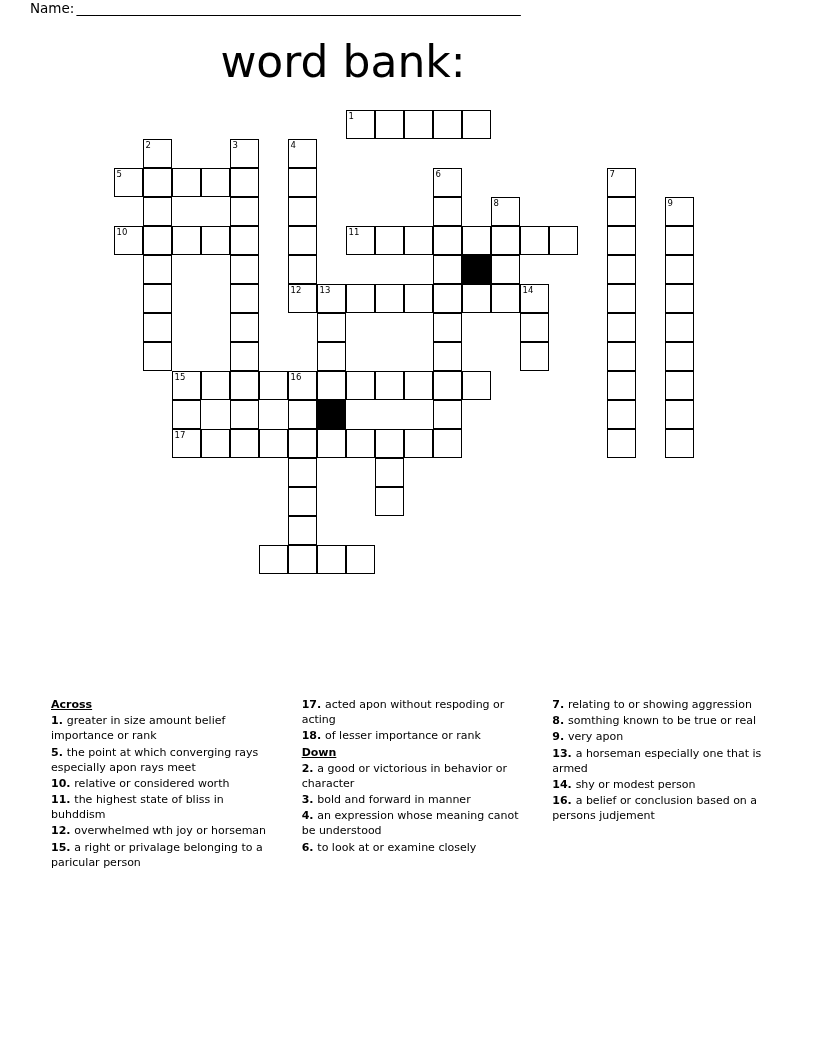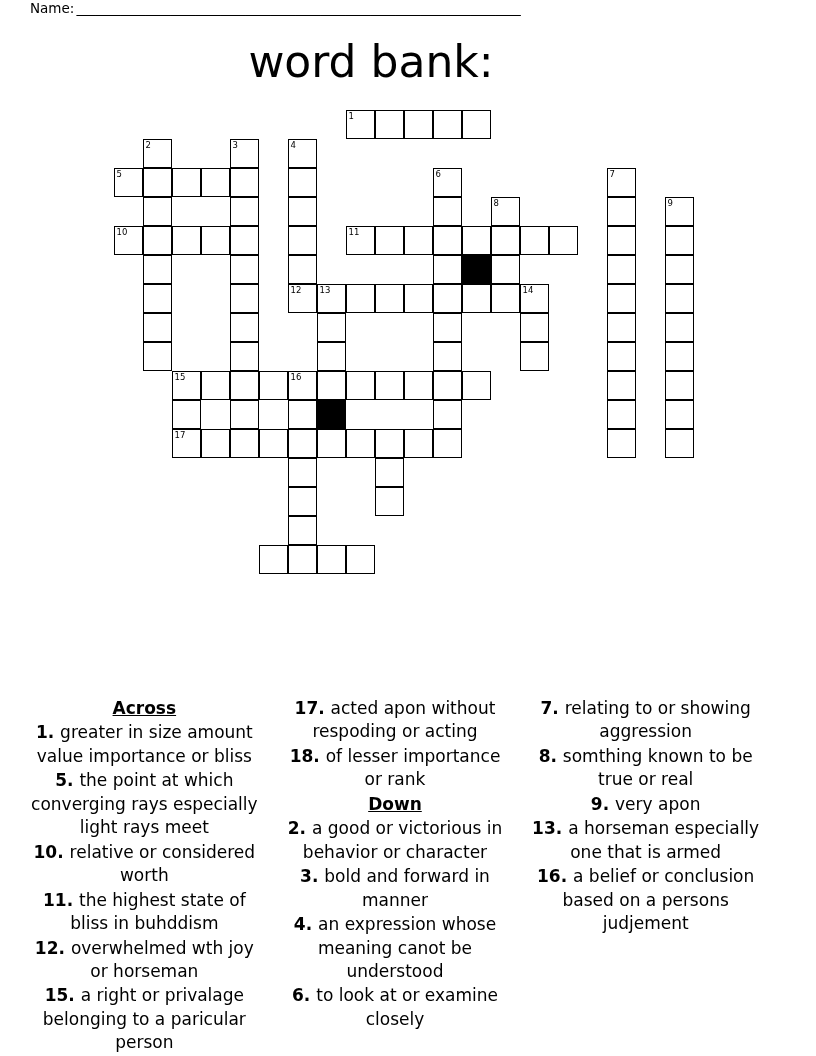--- a/index.html
+++ b/index.html
@@ -46,21 +46,20 @@
   .title {
     position: absolute;
     top: 36px;
     left: 0;
     width: 686px;
     text-align: center;
     font-size: 44px;
     font-weight: normal;
     font-family: "DejaVu Sans", sans-serif;
     letter-spacing: 0px;
-    padding-left: 28px;
   }
   
   .grid {
     position: absolute;
     left: 0px;
     top: 0px;
     width: 816px;
     height: 620px;
   }
   .cell {
@@ -78,28 +77,27 @@
     position: absolute;
     left: 1.5px;
     top: 0px;
     font-size: 8.5px;
     line-height: 10px;
     font-family: "DejaVu Sans", sans-serif;
   }
   
   .clues {
     position: absolute;
-    left: 30px;
+    left: 51px;
     top: 697px;
     width: 730px;
     column-count: 3;
     column-gap: 22px;
-    font-size: 17px;
+    font-size: 11px;
     line-height: 1.38;
-    text-align: center;
   }
   .clue-head {
     font-weight: bold;
     text-decoration: underline;
     margin-bottom: 1px;
     break-after: avoid;
   }
   .clue {
     margin-bottom: 1px;
     break-inside: avoid;
@@ -270,33 +268,34 @@
         <span class="num">18</span>
       </div>
       <div class="cell" style="left: 259px; top: 545px;"></div>
       <div class="cell" style="left: 288px; top: 545px;"></div>
       <div class="cell" style="left: 317px; top: 545px;"></div>
       <div class="cell" style="left: 346px; top: 545px;"></div>
     </div>
 
   <div class="clues" id="clues-container">
       <div class="clue-head">Across</div>
-      <div class="clue"><b>1. </b><span>greater in size amount value importance or bliss</span></div>
-      <div class="clue"><b>5. </b><span>the point at which converging rays especially light rays meet</span></div>
+      <div class="clue"><b>1. </b><span>greater in size amount belief importance or rank</span></div>
+      <div class="clue"><b>5. </b><span>the point at which converging rays especially apon rays meet</span></div>
       <div class="clue"><b>10. </b><span>relative or considered worth</span></div>
       <div class="clue"><b>11. </b><span>the highest state of bliss in buhddism</span></div>
       <div class="clue"><b>12. </b><span>overwhelmed wth joy or horseman</span></div>
       <div class="clue"><b>15. </b><span>a right or privalage belonging to a paricular person</span></div>
       <div class="clue"><b>17. </b><span>acted apon without respoding or acting</span></div>
       <div class="clue"><b>18. </b><span>of lesser importance or rank</span></div>
       <div class="clue-head">Down</div>
       <div class="clue"><b>2. </b><span>a good or victorious in behavior or character</span></div>
       <div class="clue"><b>3. </b><span>bold and forward in manner</span></div>
       <div class="clue"><b>4. </b><span>an expression whose meaning canot be understood</span></div>
       <div class="clue"><b>6. </b><span>to look at or examine closely</span></div>
       <div class="clue"><b>7. </b><span>relating to or showing aggression</span></div>
       <div class="clue"><b>8. </b><span>somthing known to be true or real</span></div>
       <div class="clue"><b>9. </b><span>very apon</span></div>
       <div class="clue"><b>13. </b><span>a horseman especially one that is armed</span></div>
+      <div class="clue"><b>14. </b><span>shy or modest person</span></div>
       <div class="clue"><b>16. </b><span>a belief or conclusion based on a persons judjement</span></div>
     </div>
 
 </div>
 
 </body></html>

